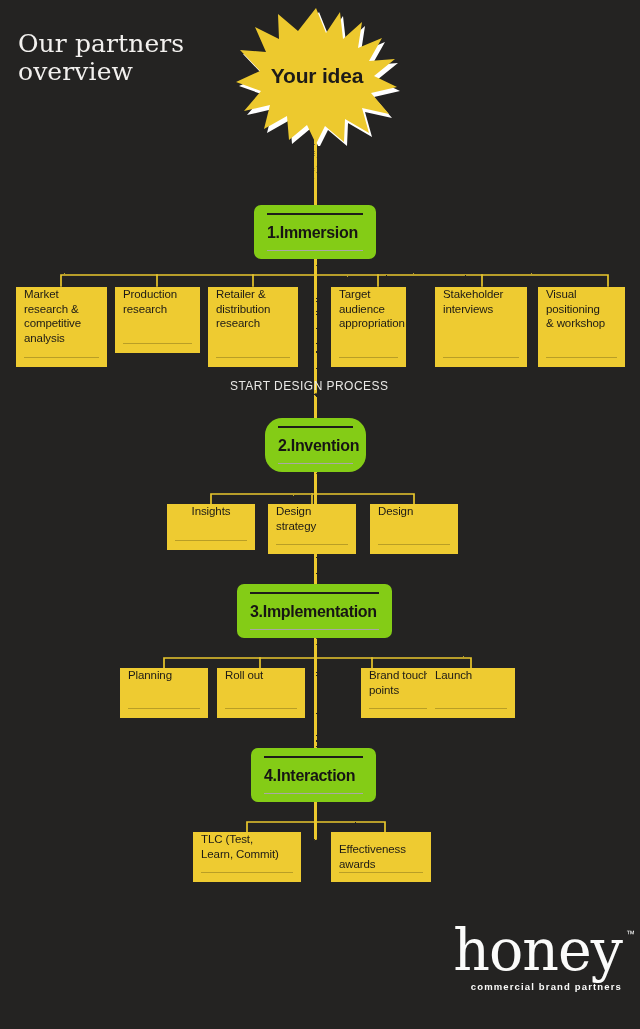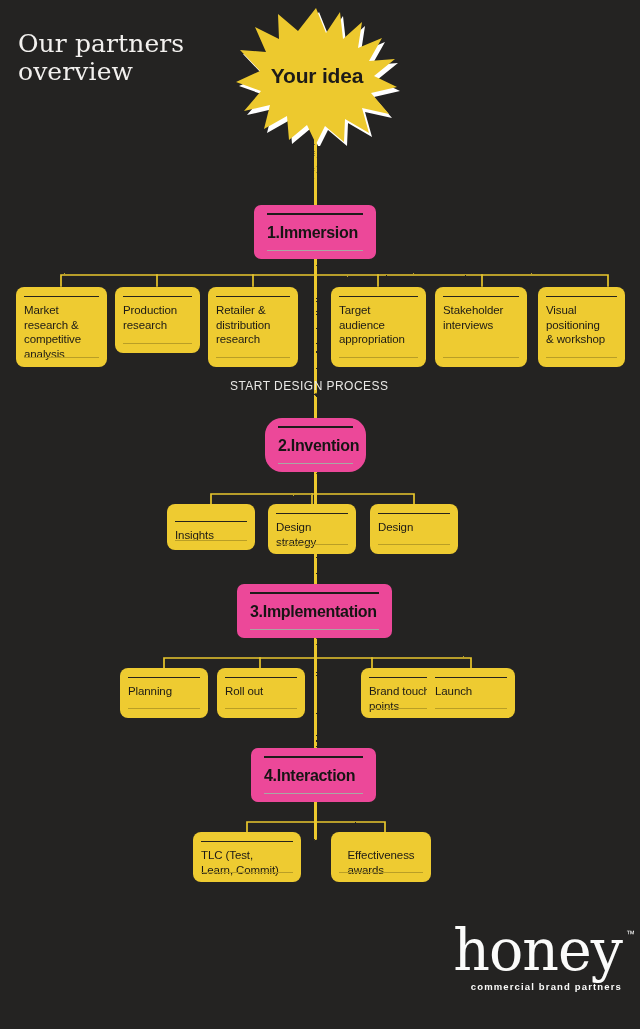--- a/index.html
+++ b/index.html
@@ -28,36 +28,36 @@
   .star-wrap svg{display:block;}
   .star-text{
     position:absolute;left:0;top:0;width:166px;height:140px;
     display:flex;flex-direction:column;align-items:center;justify-content:center;
     color:#1d1b19;font-size:21px;font-weight:bold;line-height:1.12;
     text-align:center;letter-spacing:-0.2px;
   }
 
   
   .stage{
-    position:absolute;z-index:3;background:#ec4899;border-radius:7px;
+    position:absolute;z-index:3;background:#84cc16;border-radius:7px;
     box-sizing:border-box;padding:0 13px;
     display:flex;flex-direction:column;justify-content:center;
   }
   .stage .rule-top{height:0;border-top:2px solid #1e1c1a;margin-bottom:9px;}
   .stage .rule-bot{height:0;border-top:1px solid #a9a7a4;margin-top:9px;}
   .stage .label{
     color:#171514;font-size:16px;font-weight:bold;line-height:1.1;
     letter-spacing:-0.3px;white-space:nowrap;
   }
 
   
   .task{
-    position:absolute;z-index:3;background:#eecb31;border-radius:8px;
+    position:absolute;z-index:3;background:#eecb31;border-radius:0;
     box-sizing:border-box;padding:0 8px;
-    display:flex;flex-direction:column;justify-content:flex-start;
+    display:flex;flex-direction:row;justify-content:flex-start;
   }
   .task .rule-top{height:0;border-top:1.6px solid #26231c;margin-top:9px;margin-bottom:6px;}
   .task .rule-bot{height:0;border-top:1px solid #b99e26;position:absolute;left:8px;right:8px;bottom:9px;}
   .task .label{
     color:#1c1a16;font-size:11.5px;line-height:1.28;letter-spacing:-0.1px;
     white-space:pre-line;
   }
 
   
   .caption{
@@ -175,21 +175,21 @@
   </div>
 
   <div class="task" style="left:208px;top:287px;width:90px;height:80px;">
     <div class="rule-top"></div>
     <div class="label">Retailer &amp;
 distribution
 research</div>
     <div class="rule-bot"></div>
   </div>
 
-  <div class="task" style="left:331px;top:287px;width:95px;height:80px;">
+  <div class="task" style="left:331px;top:287px;width:75px;height:80px;">
     <div class="rule-top"></div>
     <div class="label">Target
 audience
 appropriation</div>
     <div class="rule-bot"></div>
   </div>
 
   <div class="task" style="left:435px;top:287px;width:92px;height:80px;">
     <div class="rule-top"></div>
     <div class="label">Stakeholder

